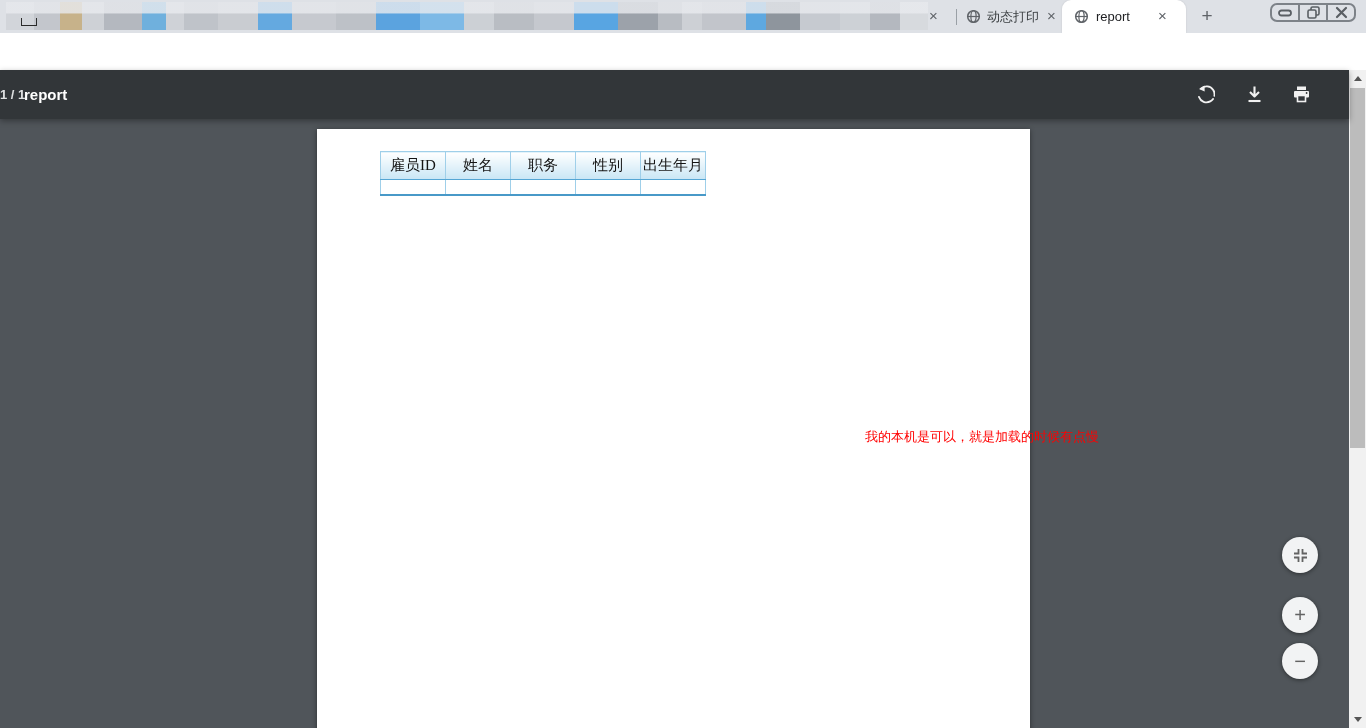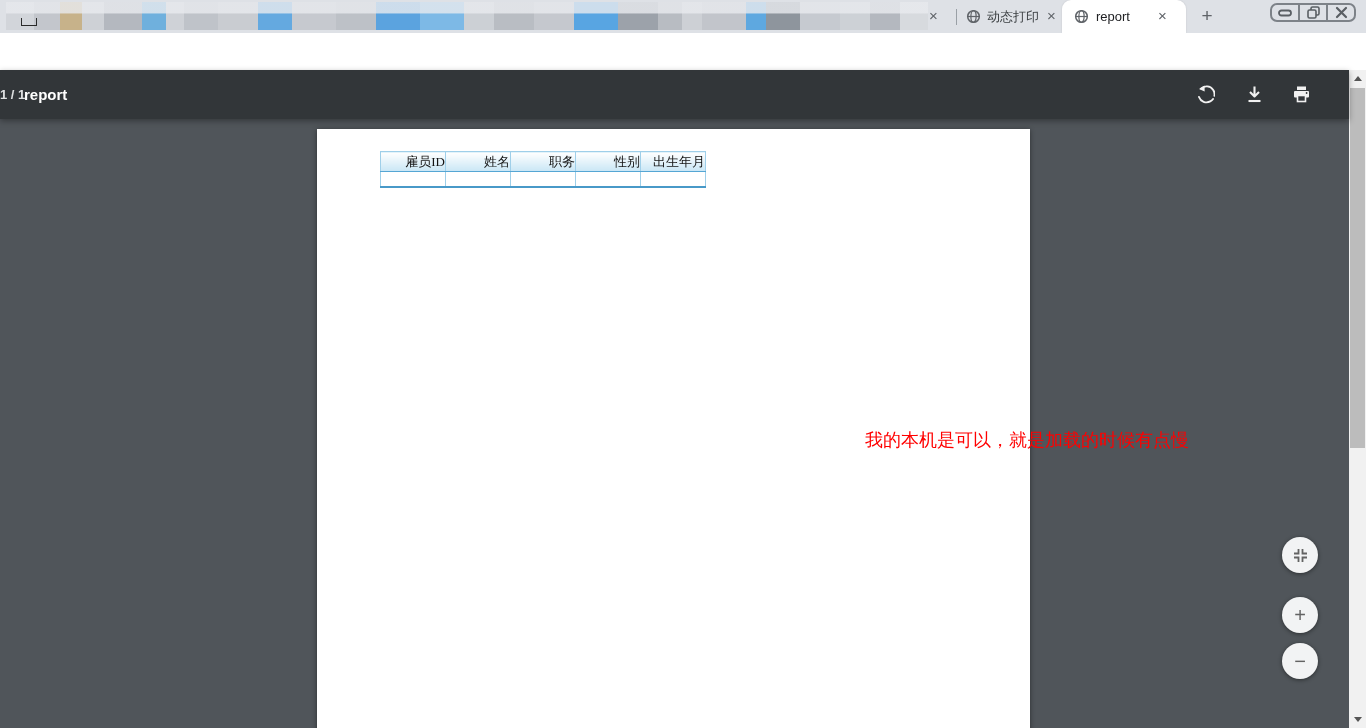--- a/index.html
+++ b/index.html
@@ -48,25 +48,25 @@
   #pdftitle { position:absolute; left:24px; top:0; height:49px; line-height:49px; font-size:15px; font-weight:600; color:#ffffff; }
   #pageind { position:absolute; left:0; top:0; width:1349px; height:49px; line-height:49px; text-align:left; font-size:13px; font-weight:700; color:#dfe1e2; }
   .pdfico { position:absolute; top:15px; width:19px; height:19px; cursor:pointer; }
 
   
   #viewer { position:absolute; left:0; top:119px; width:1349px; height:609px; background:#50555a; overflow:hidden; }
   #page { position:absolute; left:317px; top:10px; width:713px; height:620px; background:#fff; box-shadow:0 1px 5px rgba(0,0,0,.45); }
   #rtable { position:absolute; left:63px; top:22px; border-collapse:collapse; table-layout:fixed; }
   #rtable th, #rtable td { border:1px solid #9fcfe9; padding:0; }
   #rtable { border:1px solid #68aed7; }
-  #rtable th { width:65px; height:20px; background:linear-gradient(#ffffff, #c9e6f5); border-bottom:1px solid #55a6d4;
-               font-family:"Liberation Serif", serif; font-weight:400; font-size:13px; color:#141414; text-align:right; }
+  #rtable th { width:65px; height:28px; background:linear-gradient(#ffffff, #c9e6f5); border-bottom:1px solid #55a6d4;
+               font-family:"Liberation Serif", serif; font-weight:400; font-size:15px; color:#141414; text-align:center; }
   #rtable td { height:15px; background:#fff; }
   #rtable tr:last-child td { border-bottom:2px solid #4899c8; }
-  #annotation { position:absolute; left:548px; top:309px; font-size:18px; color:#ff0000; white-space:nowrap; z-index:6; }
+  #annotation { position:absolute; left:548px; top:309px; font-size:13px; color:#ff0000; white-space:nowrap; z-index:6; }
   
   #annot-wrap { position:absolute; left:0; top:119px; width:1366px; height:0; overflow:visible; z-index:6; }
   #annot-wrap #annotation { left:865px; top:309px; }
 
   .fab { position:absolute; width:36px; height:36px; border-radius:50%; background:#f2f3f4; box-shadow:0 1px 4px rgba(0,0,0,.45); display:flex; align-items:center; justify-content:center; cursor:pointer; z-index:7; }
   #fab-fit  { left:1282px; top:418px; }
   #fab-plus { left:1282px; top:478px; }
   #fab-minus{ left:1282px; top:524px; }
   .fab-glyph { font-size:20px; color:#636363; line-height:1; }
 

